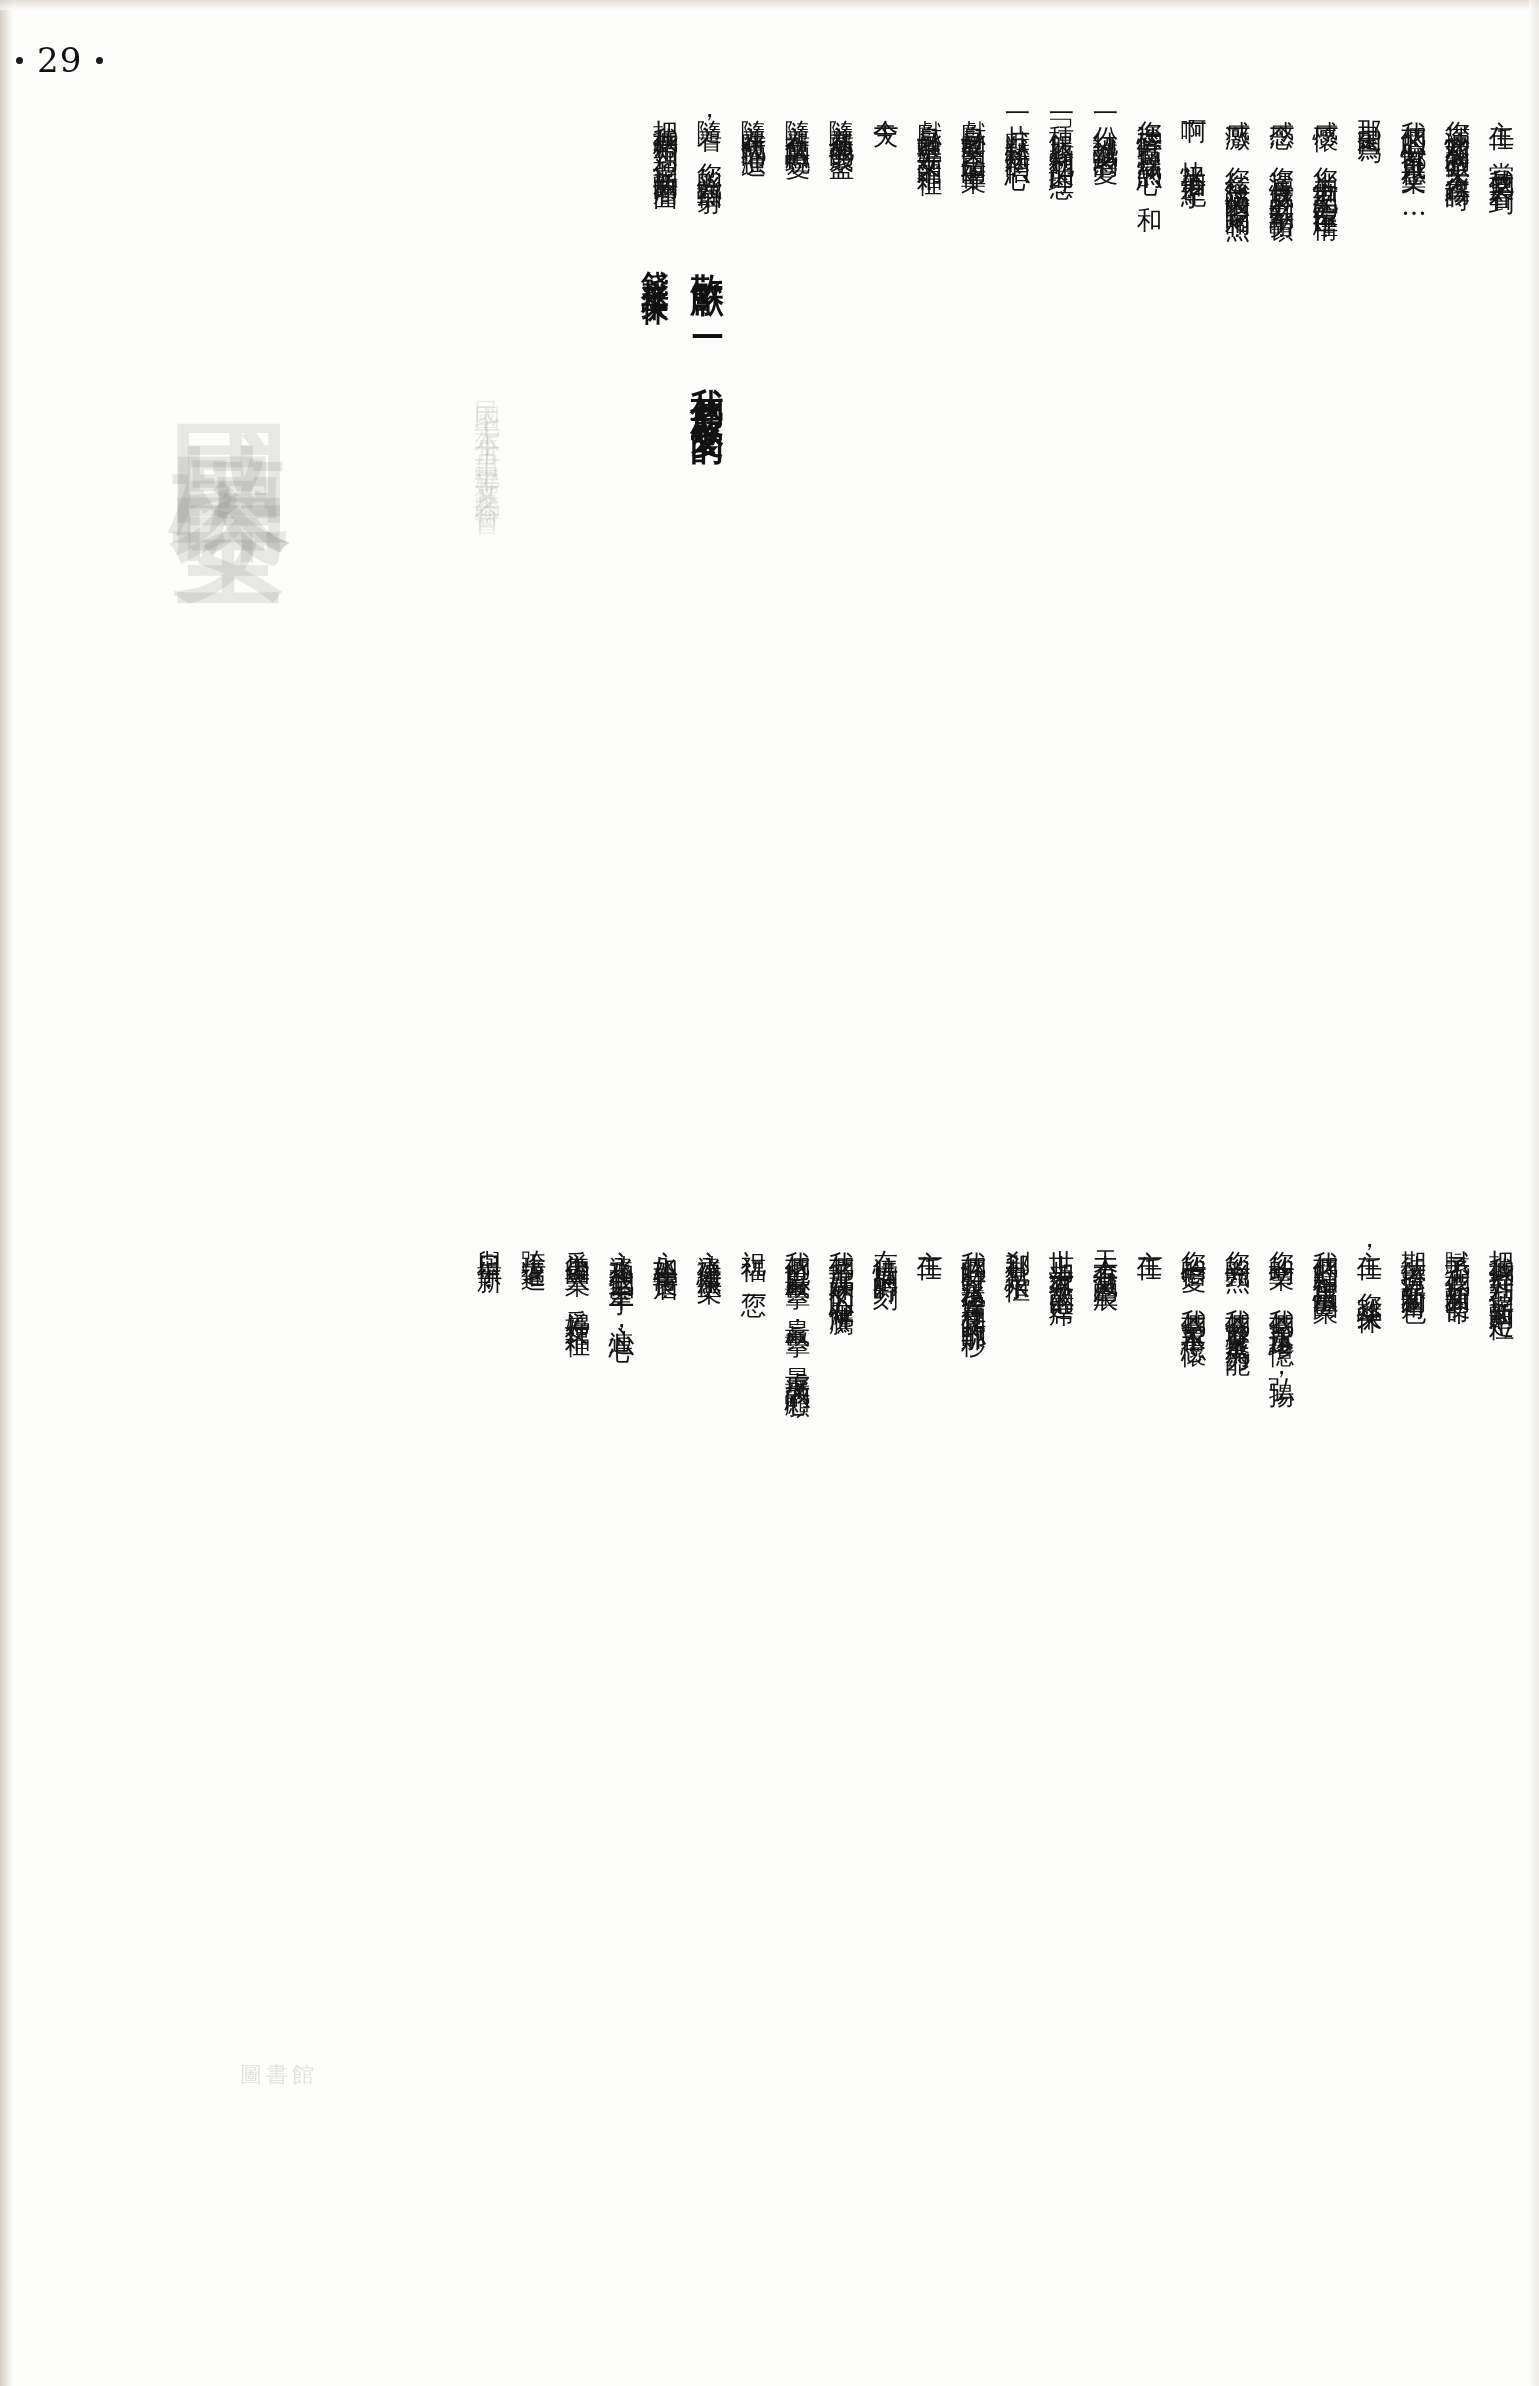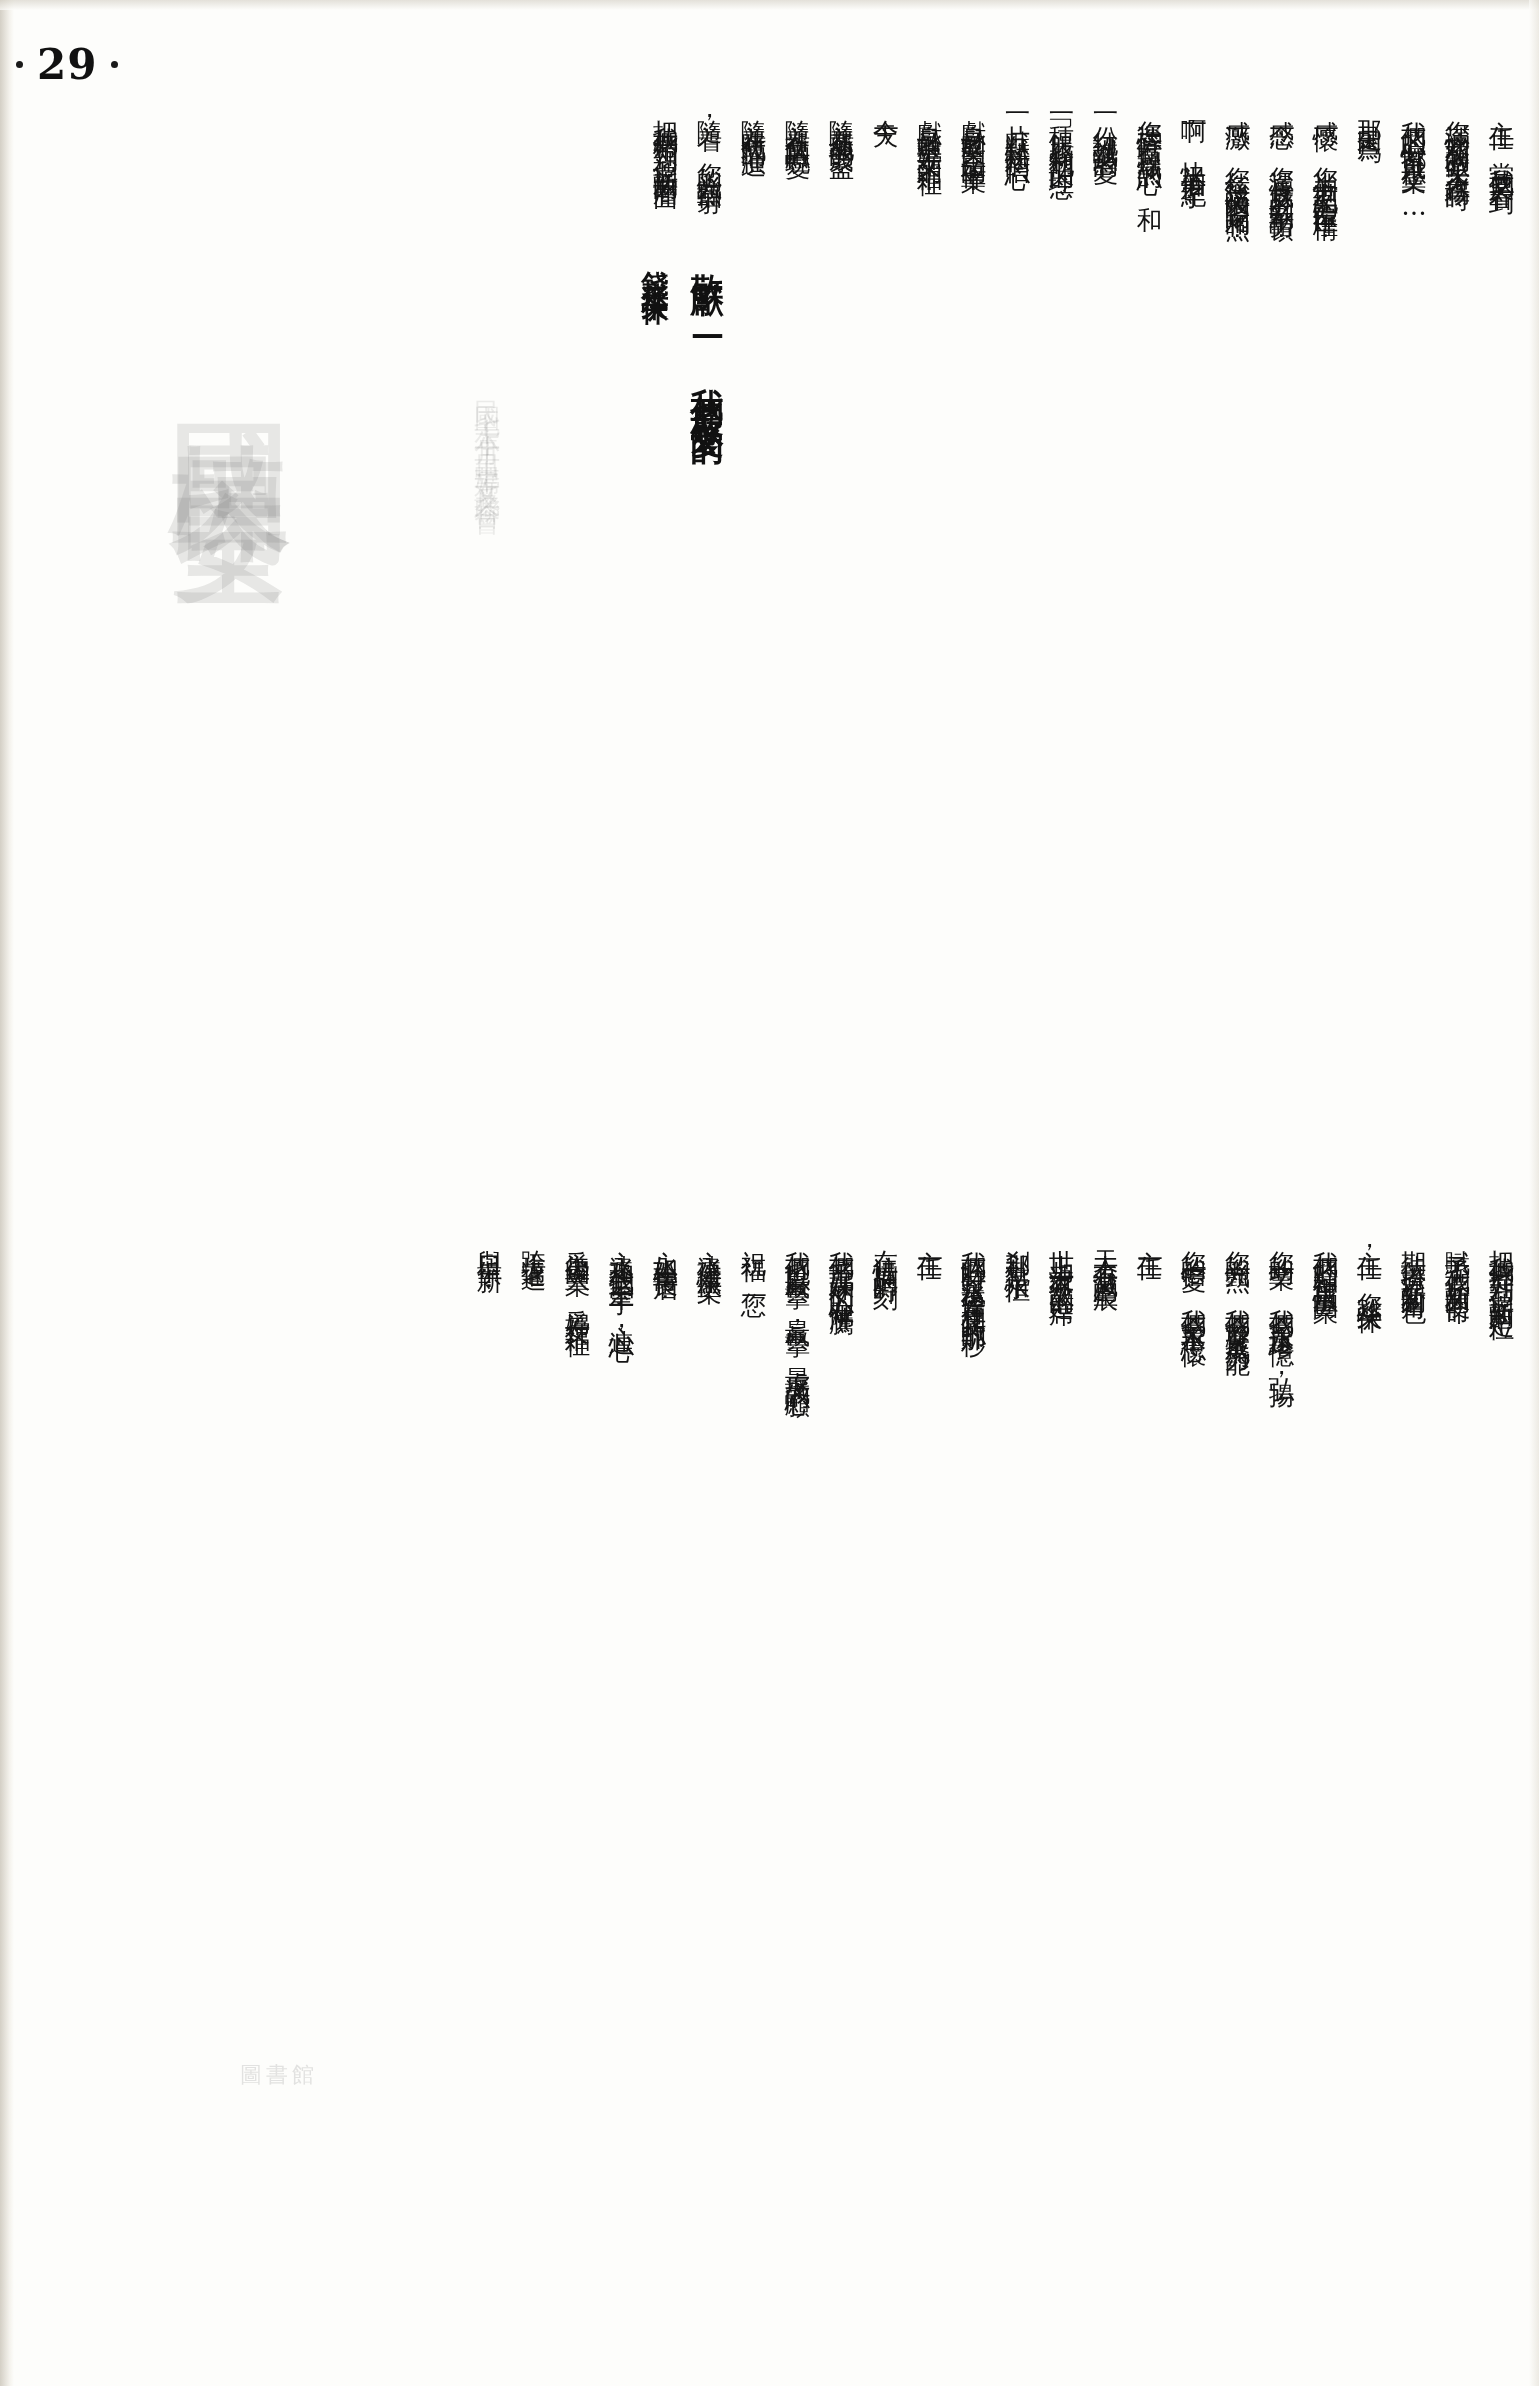--- a/index.html
+++ b/index.html
@@ -54,22 +54,22 @@
     gap: 14px;
     font-family: "DejaVu Serif", "Liberation Serif", serif;
   }
   .folio .dot {
     width: 7px; height: 7px;
     border-radius: 50%;
     background: #1a1a1a;
     display: inline-block;
   }
   .folio .num {
-    font-size: 42px;
-    font-weight: 700;
+    font-size: 34px;
+    font-weight: 400;
     letter-spacing: 1px;
     color: #111;
   }
 
   
   .body-area {
     position: absolute;
     left: 0;
     right: 0;
     top: 100px;

